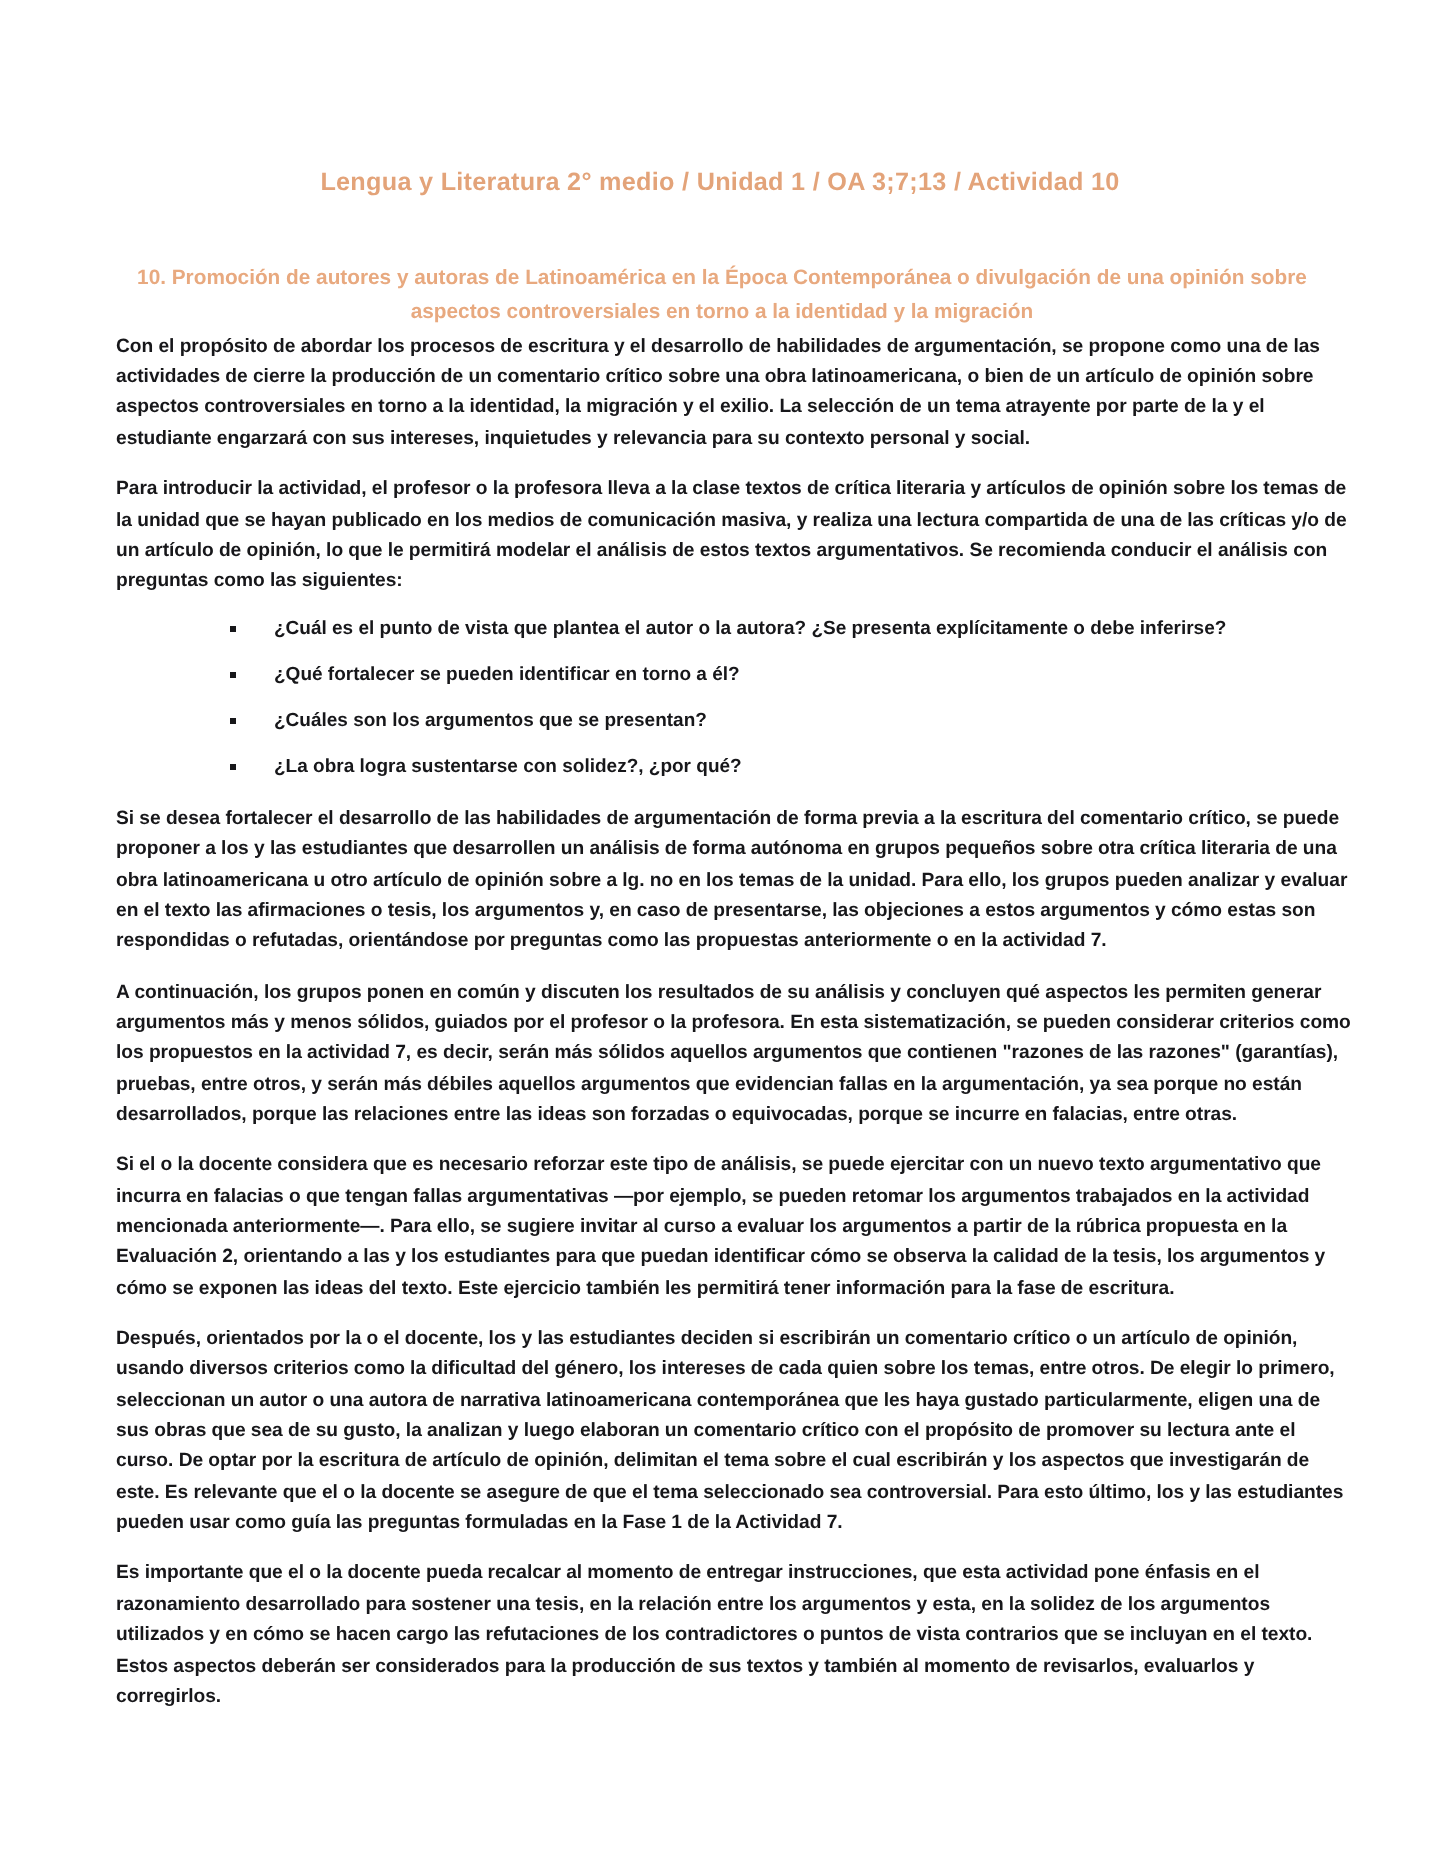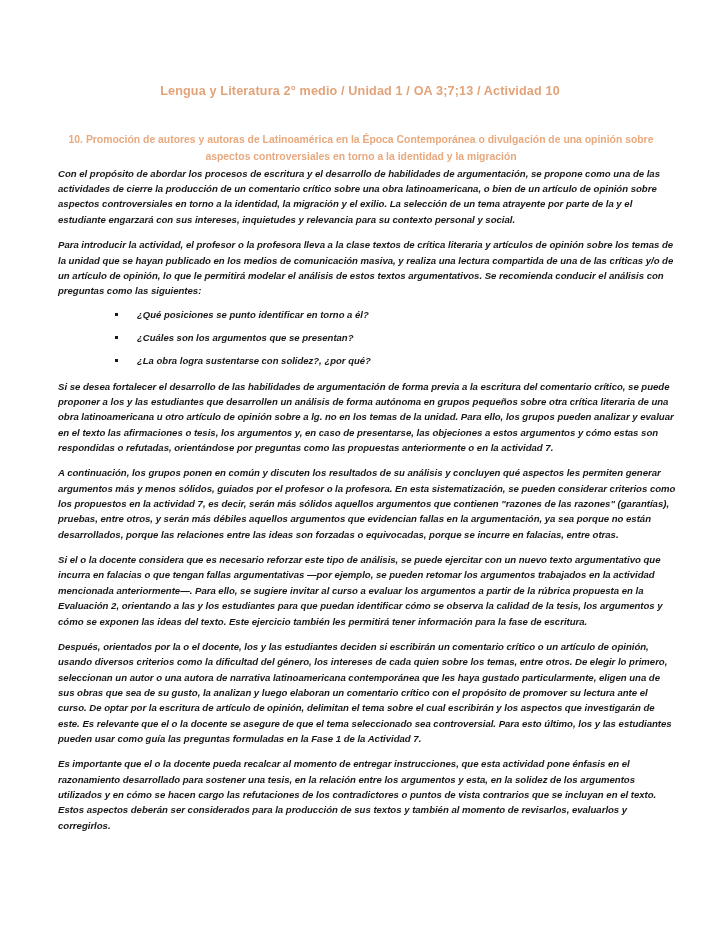--- a/index.html
+++ b/index.html
@@ -42,21 +42,20 @@
     line-height: 1.62;
     margin: 0;
     padding: 33px 56px 0 58px;
     box-sizing: border-box;
     text-align: center;
   }
 
   .body-wrap {
     padding: 0 44px 0 58px;
     box-sizing: border-box;
-    font-style: italic;
   }
 
   p.body-text {
     font-size: 9.6px;
     line-height: 1.60;
     color: #17171a;
     margin: 0 0 10px 0;
     text-align: left;
     font-weight: bold;
     letter-spacing: -0.02px;
@@ -103,24 +102,25 @@
 
   <div class="body-wrap">
 
     <p class="body-text">Con el propósito de abordar los procesos de escritura y el desarrollo de habilidades de argumentación, se propone como una de las actividades de cierre la producción de un comentario crítico sobre una obra latinoamericana, o bien de un artículo de opinión sobre aspectos controversiales en torno a la identidad, la migración y el exilio. La selección de un tema atrayente por parte de la y el estudiante engarzará con sus intereses, inquietudes y relevancia para su contexto personal y social.</p>
 
     <p class="body-text tight">Para introducir la actividad, el profesor o la profesora lleva a la clase textos de crítica literaria y artículos de opinión sobre los temas de la unidad que se hayan publicado en los medios de comunicación masiva, y realiza una lectura compartida de una de las críticas y/o de un artículo de opinión, lo que le permitirá modelar el análisis de estos textos argumentativos. Se recomienda conducir el análisis con preguntas como las siguientes:</p>
 
     <ul class="question-list">
       <li>
         <span class="bullet-square"></span>
+        <span>¿Cuál es el punto de vista que plantea el autor o la autora? ¿Se presenta explícitamente o debe inferirse?</span>
       </li>
       <li>
         <span class="bullet-square"></span>
-        <span>¿Qué posiciones se punto identificar en torno a él?</span>
+        <span>¿Qué fortalecer se pueden identificar en torno a él?</span>
       </li>
       <li>
         <span class="bullet-square"></span>
         <span>¿Cuáles son los argumentos que se presentan?</span>
       </li>
       <li>
         <span class="bullet-square"></span>
         <span>¿La obra logra sustentarse con solidez?, ¿por qué?</span>
       </li>
     </ul>

